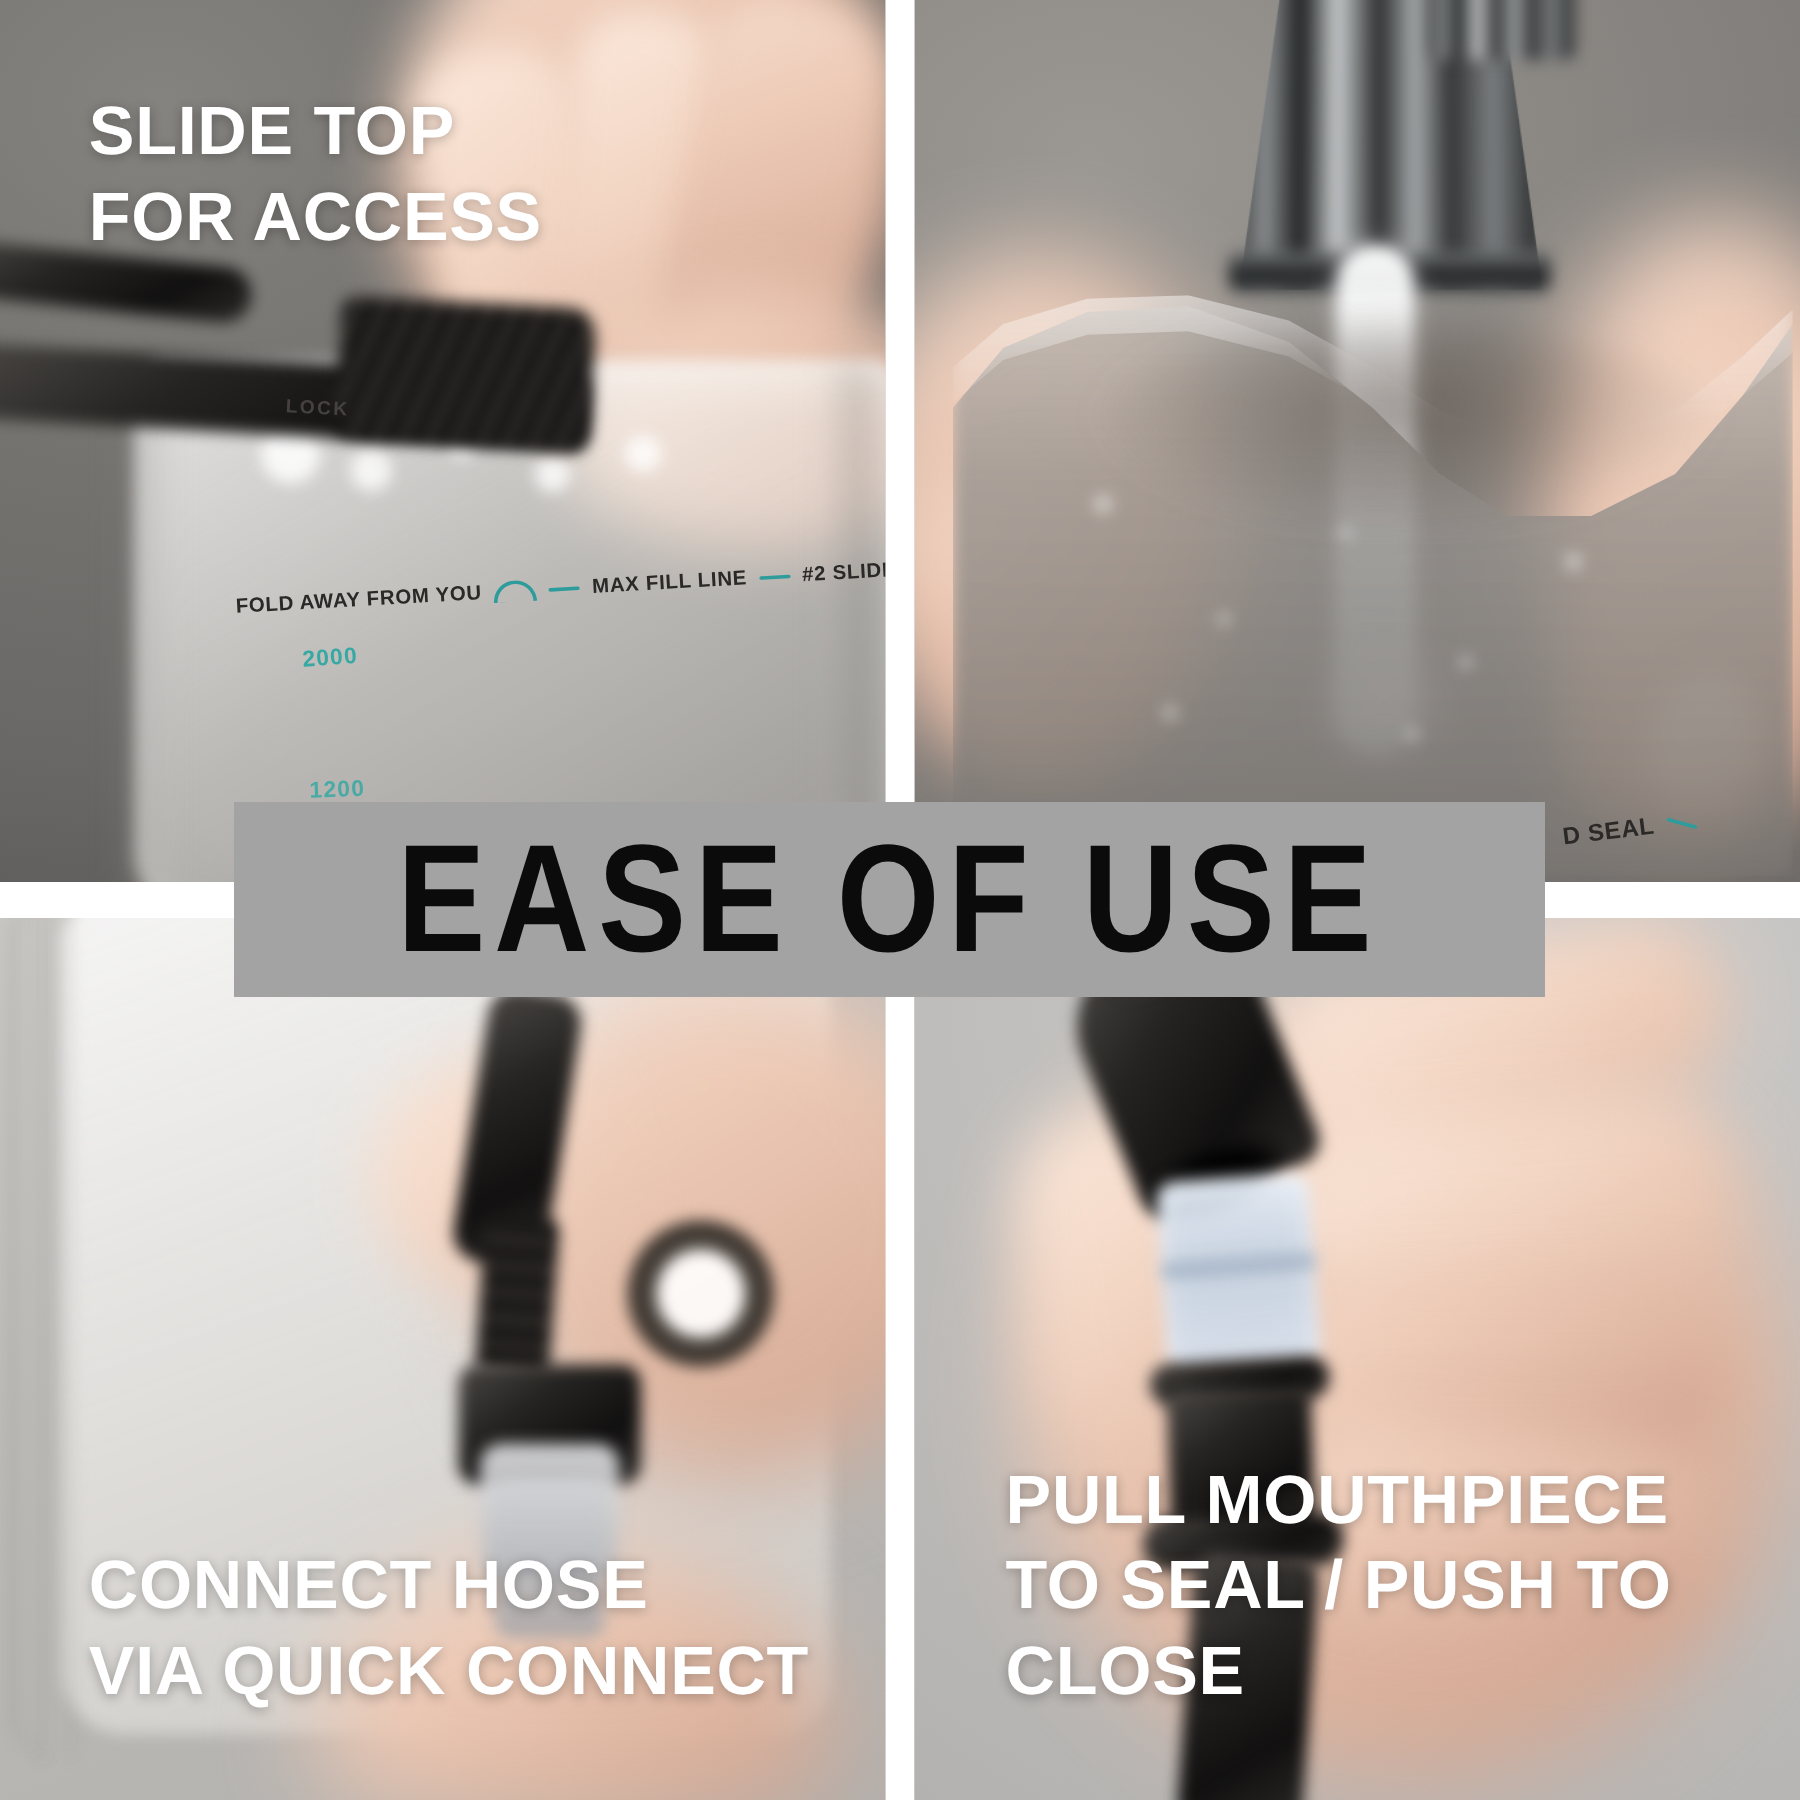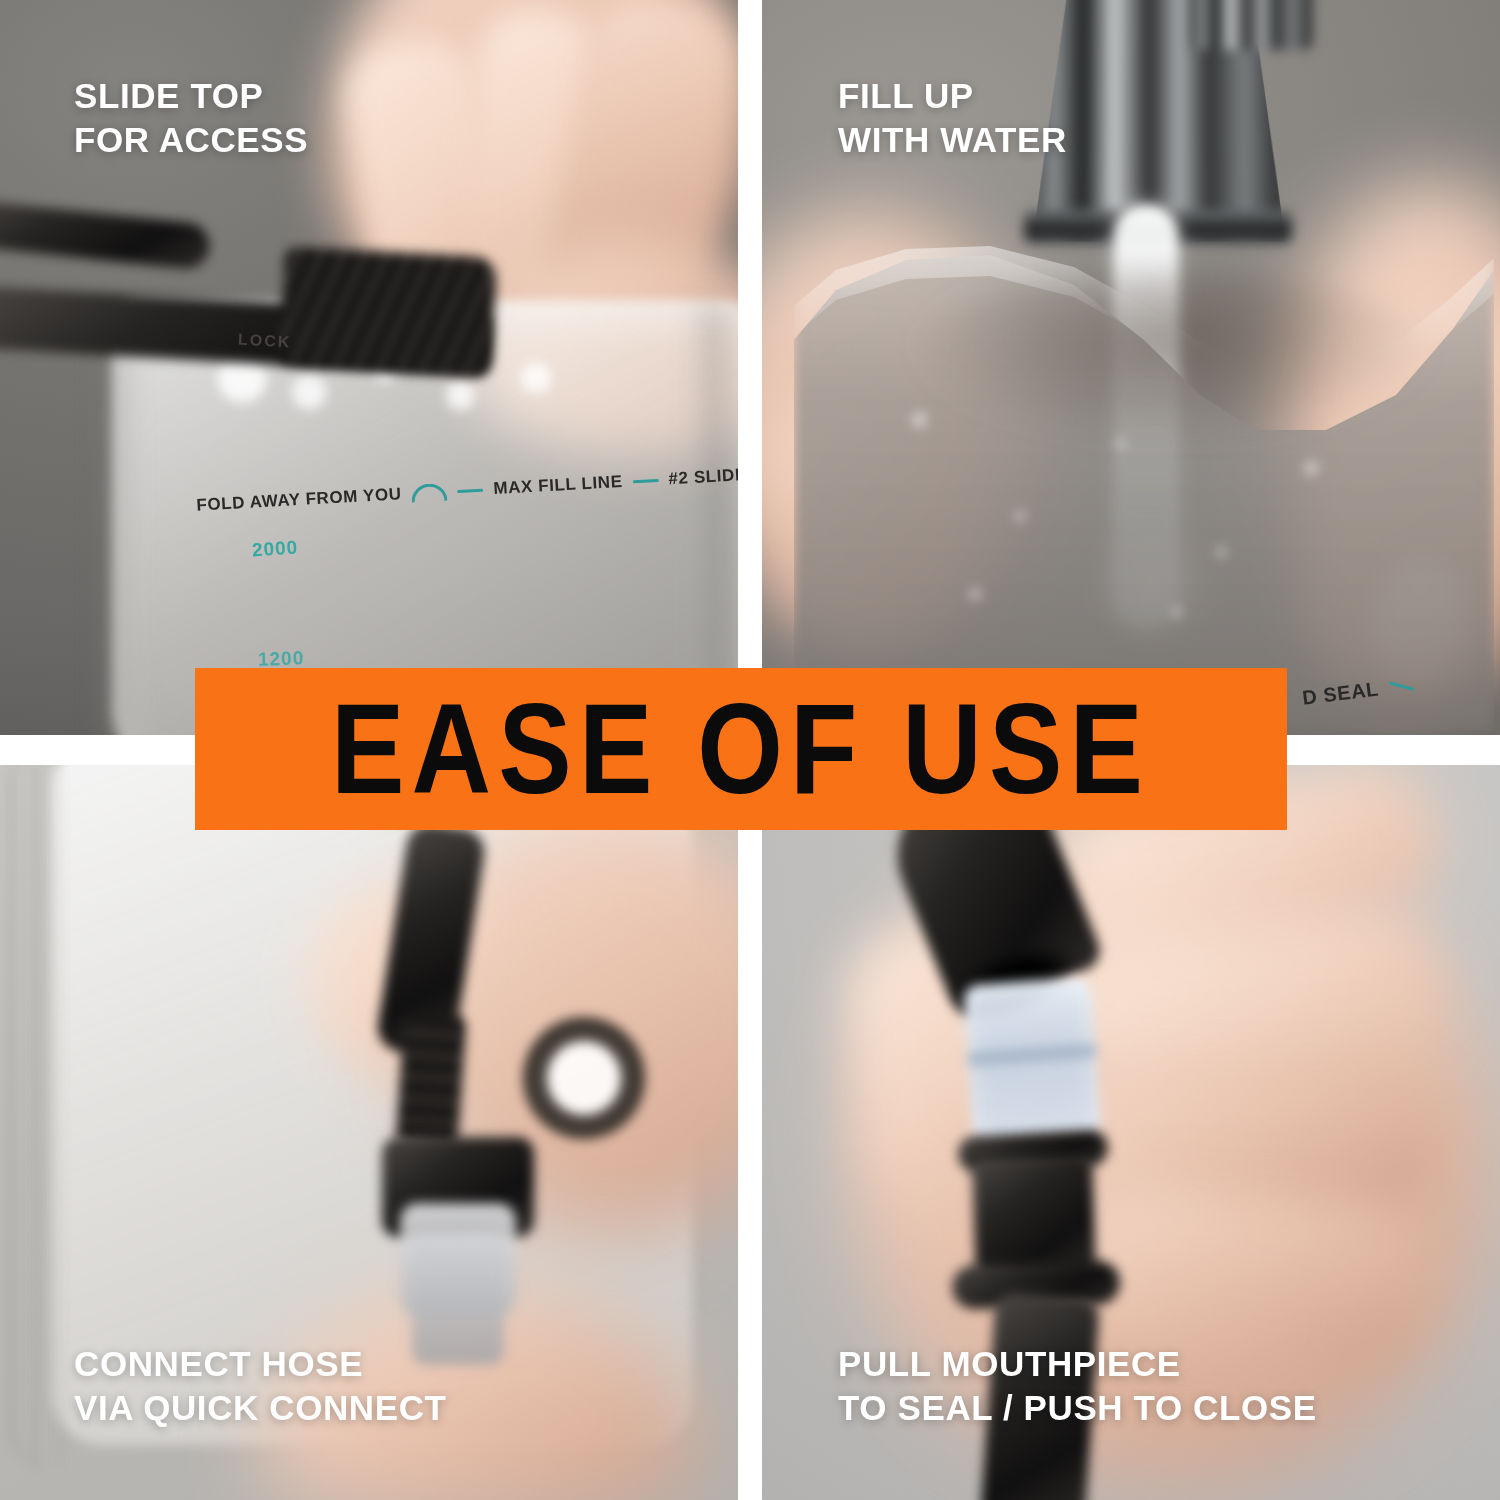--- a/index.html
+++ b/index.html
@@ -67,37 +67,37 @@
   }
   .water{
     background:linear-gradient(180deg,rgba(255,255,255,.92) 0%,rgba(244,248,250,.80) 35%,rgba(226,234,239,.72) 100%);
   }
 
   
   .caption{
     position:absolute;
     color:#ffffff;
     font-weight:700;
-    font-size:35px;
+    font-size:57px;
     letter-spacing:.6px;
     line-height:1.26;
     text-shadow:0 2px 10px rgba(0,0,0,.28);
     white-space:pre-line;
     z-index:40;
   }
   #cap-tl{left:74px; top:74px;}
   #cap-tr{left:76px; top:74px;}
   #cap-bl{left:74px; bottom:70px;}
   #cap-br{left:76px; bottom:70px;}
 
   
   #banner{
     position:absolute;
     left:195px;top:668px;width:1092px;height:162px;
-    background:#f97316;
+    background:#a3a3a3;
     z-index:60;
     display:flex;align-items:center;justify-content:center;
   }
   #banner-title{
     font-family:"Liberation Sans",sans-serif;
     font-weight:700;
     font-size:108px;
     letter-spacing:7px;
     color:#0b0b0b;
     line-height:1;
@@ -206,22 +206,20 @@
                            radial-gradient(circle at 66% 64%,rgba(255,255,255,.9) 0 1%,transparent 1.4%),
                            radial-gradient(circle at 82% 36%,rgba(255,255,255,.9) 0 1.2%,transparent 1.6%),
                            radial-gradient(circle at 22% 78%,rgba(255,255,255,.85) 0 1%,transparent 1.4%),
                            radial-gradient(circle at 58% 84%,rgba(255,255,255,.85) 0 1%,transparent 1.4%);"></div>
 
     <div class="print-row" style="left:540px;top:680px;transform:rotate(-7deg);font-size:20px;">
       <span>D SEAL</span>
       <span class="dash" style="transform:rotate(22deg);"></span>
     </div>
 
-    <div class="caption" id="cap-tr">FILL UP
-WITH WATER</div>
   </div>
 
   <div class="quad" id="quad-bl">
     <div class="backdrop"></div>
 
     <div class="sh blur-s" style="left:52px;top:-20px;width:640px;height:700px;border-radius:40px 28px 46px 52px;
                 background:linear-gradient(160deg,rgba(255,255,255,.82),rgba(236,234,231,.7) 55%,rgba(214,212,208,.66));"></div>
     <div class="sh blur-s" style="left:10px;top:-20px;width:70px;height:720px;
                 background:repeating-linear-gradient(180deg,transparent 0 0);
                 border-left:2px solid rgba(110,106,102,.55);

